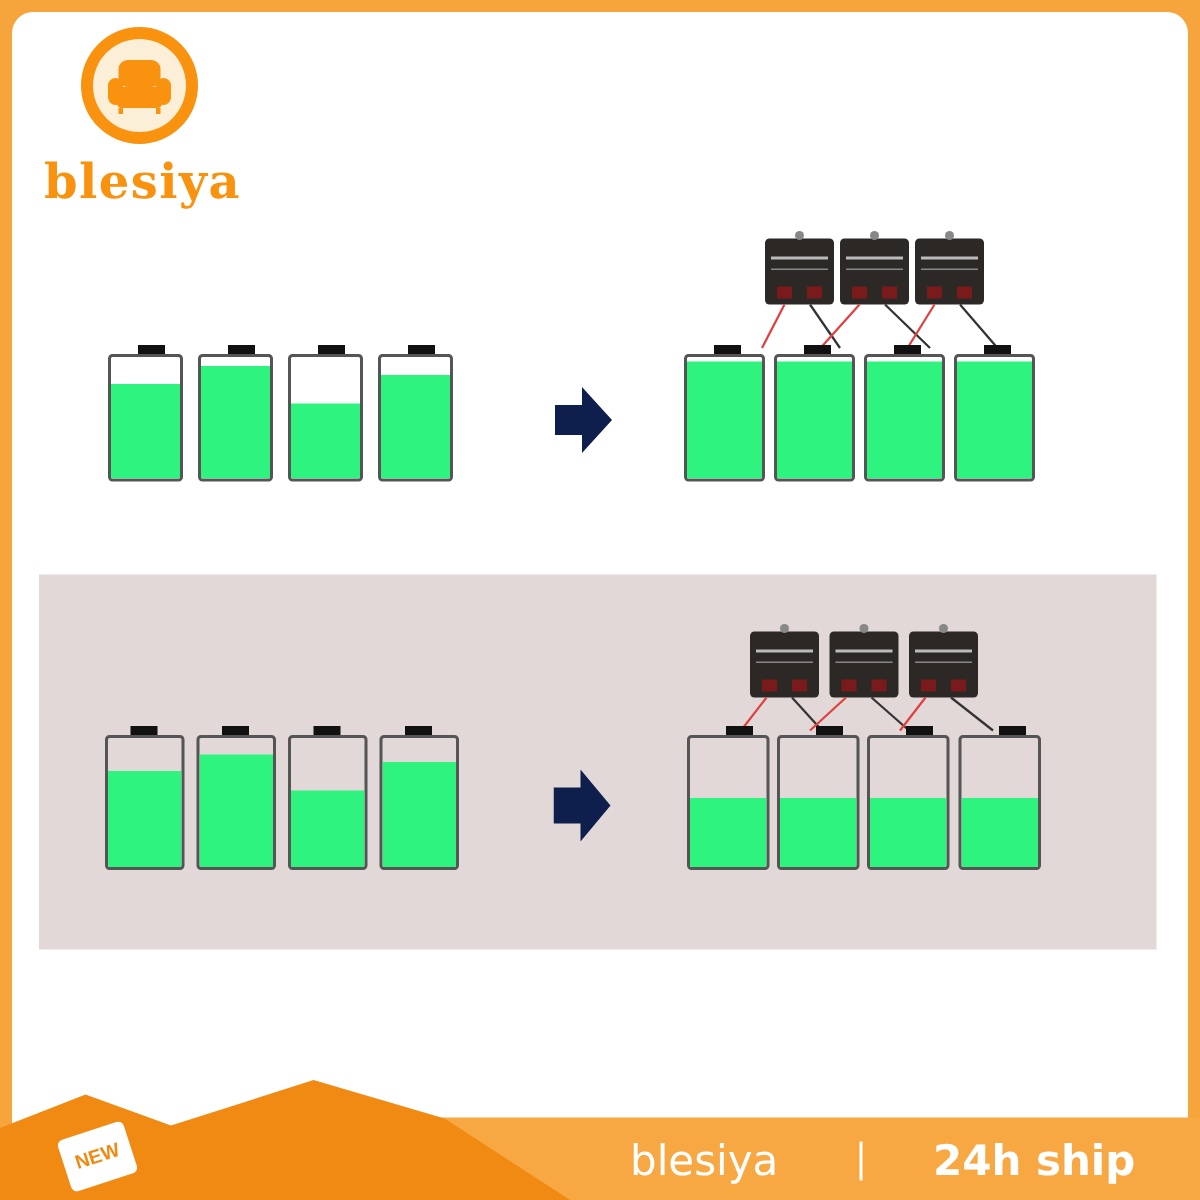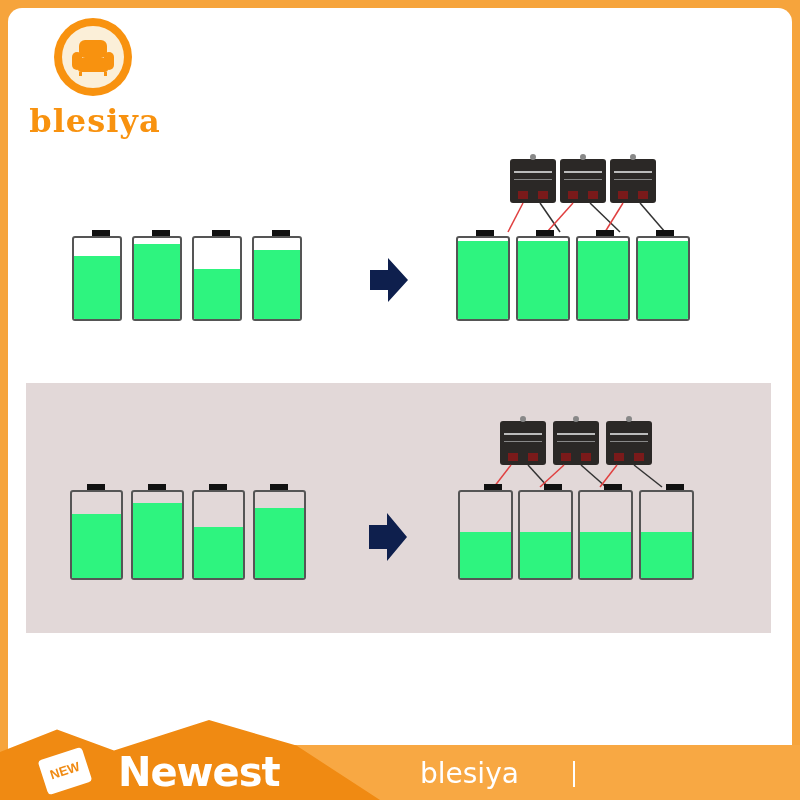--- a/index.html
+++ b/index.html
@@ -220,16 +220,16 @@
       <div class="battery" style="left:613px;top:107px;width:55px;height:90px">
         <div class="fill" style="height:53%"></div>
       </div>
     </div>
 </div>
 
 <div class="footer">
   <div class="footer-right"></div>
   <div class="footer-left"></div>
   <div class="new-tag">NEW</div>
-  <div class="newest">Newest</div>
   <div class="brand">blesiya</div>
   <div class="sep"></div>
+  <div class="ship">24h ship</div>
 </div>
 
 </body></html>

